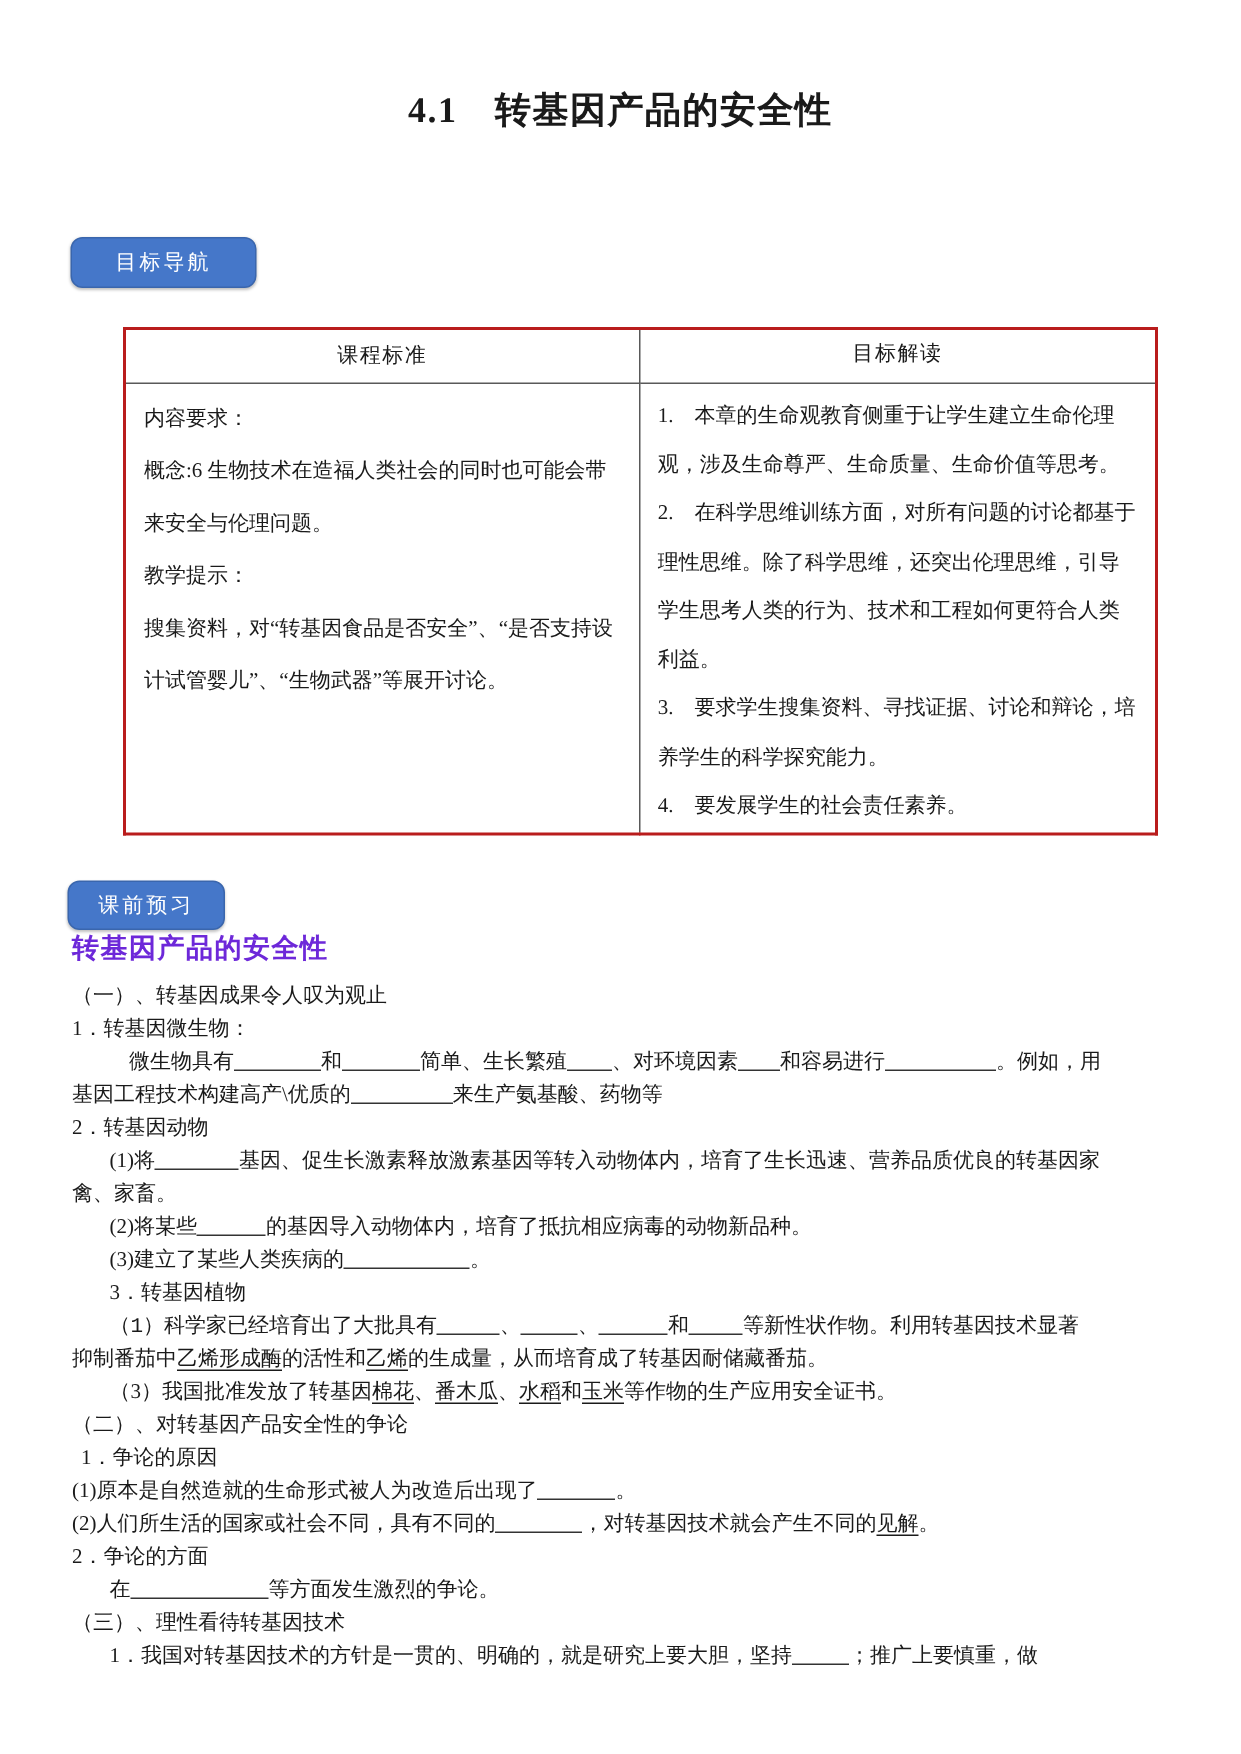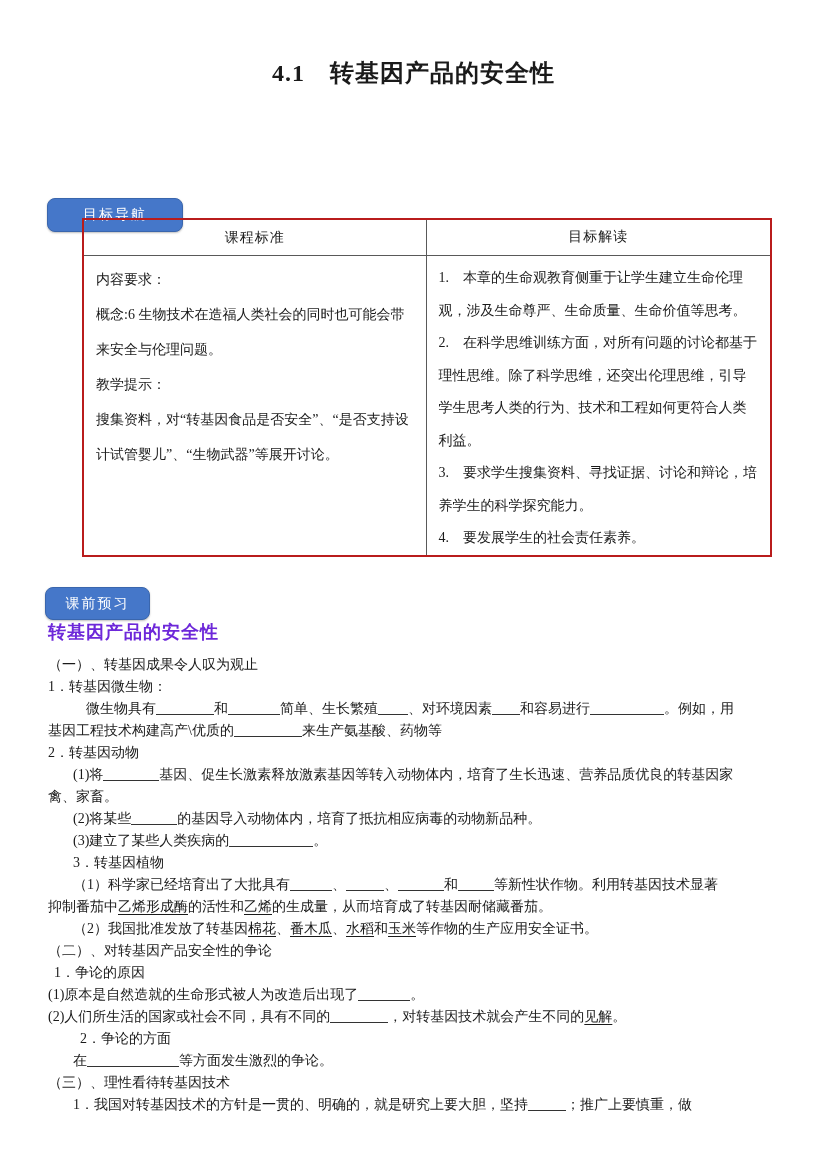--- a/index.html
+++ b/index.html
@@ -26,21 +26,21 @@
     background: #4577c9;
     border: 1px solid #3a66ad;
     border-radius: 8px;
     color: #ffffff;
     font-family: "Liberation Sans", "DejaVu Sans", sans-serif;
     font-size: 14px;
     display: flex; align-items: center; justify-content: center;
     box-shadow: 0 1px 2px rgba(0,0,0,0.25);
     letter-spacing: 2px;
   }
-  .badge-nav { left: 47px; top: 158px; width: 136px; height: 34px; margin-top: 40px; }
+  .badge-nav { left: 47px; top: 158px; width: 124px; height: 34px; }
   .badge-preview { left: 45px; top: 587px; width: 105px; height: 33px; }
 
   
   .std-table {
     position: absolute;
     left: 82px; top: 218px; width: 688px;
     border: 2px solid #b91c1c;
     border-collapse: collapse;
     table-layout: fixed;
     font-size: 14px;
@@ -129,26 +129,26 @@
       <div class="body-line" style="padding-left: 0px;"><span>（一）、转基因成果令人叹为观止</span></div>
       <div class="body-line" style="padding-left: 0px;"><span>1．转基因微生物：</span></div>
       <div class="body-line" style="padding-left: 38px;"><span>微生物具有</span><span class="blank" style="width: 58px;"></span><span>和</span><span class="blank" style="width: 52px;"></span><span>简单、生长繁殖</span><span class="blank" style="width: 30px;"></span><span>、对环境因素</span><span class="blank" style="width: 28px;"></span><span>和容易进行</span><span class="blank" style="width: 74px;"></span><span>。例如，用</span></div>
       <div class="body-line" style="padding-left: 0px;"><span>基因工程技术构建高产\优质的</span><span class="blank" style="width: 68px;"></span><span>来生产氨基酸、药物等</span></div>
       <div class="body-line" style="padding-left: 0px;"><span>2．转基因动物</span></div>
       <div class="body-line" style="padding-left: 25px;"><span>(1)将</span><span class="blank" style="width: 56px;"></span><span>基因、促生长激素释放激素基因等转入动物体内，培育了生长迅速、营养品质优良的转基因家</span></div>
       <div class="body-line" style="padding-left: 0px;"><span>禽、家畜。</span></div>
       <div class="body-line" style="padding-left: 25px;"><span>(2)将某些</span><span class="blank" style="width: 46px;"></span><span>的基因导入动物体内，培育了抵抗相应病毒的动物新品种。</span></div>
       <div class="body-line" style="padding-left: 25px;"><span>(3)建立了某些人类疾病的</span><span class="blank" style="width: 84px;"></span><span>。</span></div>
       <div class="body-line" style="padding-left: 0px; margin-left: 25px;"><span>3．转基因植物</span></div>
-      <div class="body-line" style="padding-left: 25px;"><span>（1）科学家已经培育出了大批具有</span><span class="blank" style="width: 42px;"></span><span>、</span><span class="blank" style="width: 38px;"></span><span>、</span><span class="blank" style="width: 46px;"></span><span>和</span><span class="blank" style="width: 36px;"></span><span>等新性状作物。利用转基因技术显著</span></div>
+      <div class="body-line" style="padding-left: 25px; font-family: Liberation Mono, monospace;"><span>（1）科学家已经培育出了大批具有</span><span class="blank" style="width: 42px;"></span><span>、</span><span class="blank" style="width: 38px;"></span><span>、</span><span class="blank" style="width: 46px;"></span><span>和</span><span class="blank" style="width: 36px;"></span><span>等新性状作物。利用转基因技术显著</span></div>
       <div class="body-line" style="padding-left: 0px;"><span>抑制番茄中</span><span class="uterm">乙烯形成酶</span><span>的活性和</span><span class="uterm">乙烯</span><span>的生成量，从而培育成了转基因耐储藏番茄。</span></div>
-      <div class="body-line" style="padding-left: 25px;"><span>（2）我国批准发放了转基因</span><span class="uterm">棉花</span><span>、</span><span class="uterm">番木瓜</span><span>、</span><span class="uterm">水稻</span><span>和</span><span class="uterm">玉米</span><span>等作物的生产应用安全证书。</span></div>
+      <div class="body-line" style="padding-left: 25px;"><span>（3）我国批准发放了转基因</span><span class="uterm">棉花</span><span>、</span><span class="uterm">番木瓜</span><span>、</span><span class="uterm">水稻</span><span>和</span><span class="uterm">玉米</span><span>等作物的生产应用安全证书。</span></div>
       <div class="body-line" style="padding-left: 0px;"><span>（二）、对转基因产品安全性的争论</span></div>
       <div class="body-line" style="padding-left: 6px;"><span>1．争论的原因</span></div>
       <div class="body-line" style="padding-left: 0px;"><span>(1)原本是自然造就的生命形式被人为改造后出现了</span><span class="blank" style="width: 52px;"></span><span>。</span></div>
       <div class="body-line" style="padding-left: 0px;"><span>(2)人们所生活的国家或社会不同，具有不同的</span><span class="blank" style="width: 58px;"></span><span>，对转基因技术就会产生不同的</span><span class="uterm">见解</span><span>。</span></div>
-      <div class="body-line" style="padding-left: 0px; margin-left: 32px;"><span>2．争论的方面</span></div>
+      <div class="body-line" style="padding-left: 0px;"><span>2．争论的方面</span></div>
       <div class="body-line" style="padding-left: 25px;"><span>在</span><span class="blank" style="width: 92px;"></span><span>等方面发生激烈的争论。</span></div>
       <div class="body-line" style="padding-left: 0px;"><span>（三）、理性看待转基因技术</span></div>
       <div class="body-line" style="padding-left: 25px;"><span>1．我国对转基因技术的方针是一贯的、明确的，就是研究上要大胆，坚持</span><span class="blank" style="width: 38px;"></span><span>；推广上要慎重，做</span></div>
     </div>
 
 </div>
 
 </body></html>

